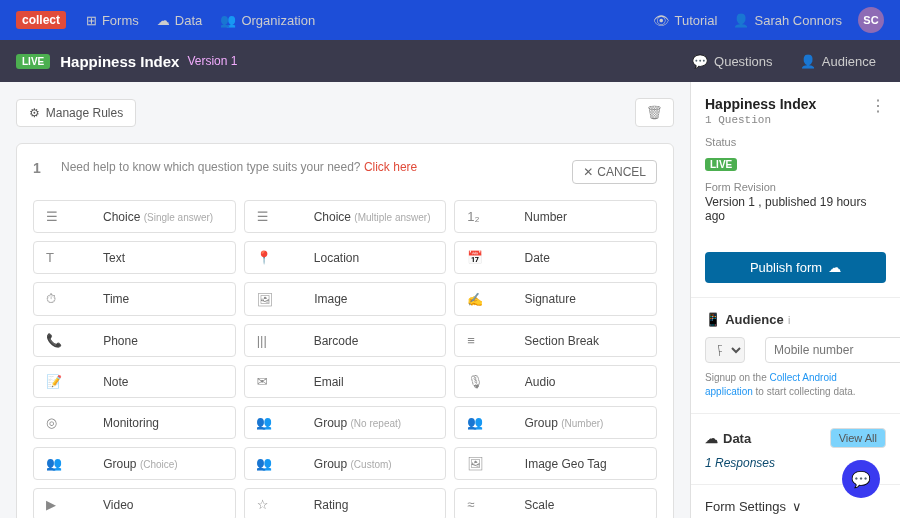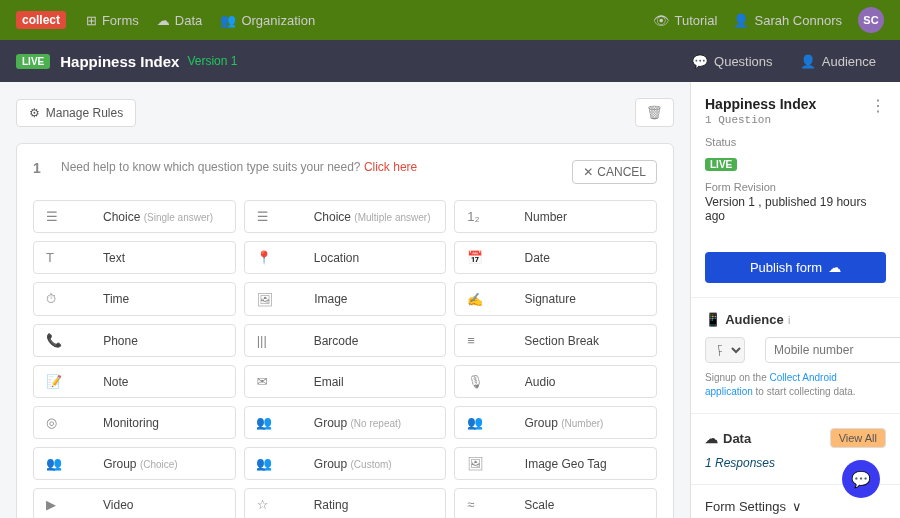--- a/index.html
+++ b/index.html
@@ -1,32 +1,32 @@
 <!DOCTYPE html>
 <html><head>
   <meta charset="utf-8">
   <style>
     * { box-sizing: border-box; margin: 0; padding: 0; }
     body { font-family: -apple-system, BlinkMacSystemFont, 'Segoe UI', sans-serif; background: #f0f2f5; font-size: 13px; color: #333; }
 
     
-    .top-nav { background: #4d7c0f; display: flex; align-items: center; padding: 0 16px; height: 40px; gap: 20px; }
+    .top-nav { background: #1d4ed8; display: flex; align-items: center; padding: 0 16px; height: 40px; gap: 20px; }
     .logo { display: flex; align-items: center; gap: 6px; }
     .logo-box { background: #e04b3a; color: white; font-weight: bold; font-size: 12px; padding: 2px 6px; border-radius: 3px; }
     .nav-items { display: flex; gap: 18px; }
     .nav-item { color: #ccc; display: flex; align-items: center; gap: 5px; cursor: pointer; font-size: 13px; }
     .nav-right { margin-left: auto; display: flex; align-items: center; gap: 16px; }
     .nav-right-item { color: #ccc; display: flex; align-items: center; gap: 5px; cursor: pointer; font-size: 13px; }
     .avatar { background: #8e6bb5; color: white; border-radius: 50%; width: 26px; height: 26px; display: flex; align-items: center; justify-content: center; font-size: 11px; font-weight: bold; }
 
     
     .sub-nav { background: #3a3a4d; display: flex; align-items: center; padding: 0 16px; height: 42px; }
     .live-badge { background: #4caf50; color: white; font-size: 10px; font-weight: bold; padding: 2px 6px; border-radius: 3px; margin-right: 10px; }
     .form-title { color: white; font-size: 15px; font-weight: 600; margin-right: 8px; }
-    .version-label { color: #22c55e; font-size: 12px; }
+    .version-label { color: #f0abfc; font-size: 12px; }
     .sub-nav-right { margin-left: auto; display: flex; align-items: center; gap: 12px; }
     .sub-nav-btn { color: #ccc; display: flex; align-items: center; gap: 5px; cursor: pointer; font-size: 13px; padding: 4px 8px; border-radius: 4px; }
 
     
     .main-layout { display: flex; height: calc(518px - 82px); }
 
     
     .left-panel { flex: 1; background: #f5f6f8; overflow-y: auto; padding: 16px; }
 
     
@@ -57,37 +57,37 @@
     .sidebar-subtitle { font-size: 11px; color: #888; font-family: Liberation Mono, monospace; }
     .more-btn { float: right; background: none; border: none; cursor: pointer; color: #888; font-size: 16px; }
 
     .status-row { display: flex; align-items: flex-start; gap: 6px; margin-bottom: 8px; }
     .status-label { font-size: 11px; color: #888; font-weight: 500; }
     .status-live { background: #4caf50; color: white; font-size: 10px; font-weight: bold; padding: 1px 5px; border-radius: 3px; }
 
     .revision-label { font-size: 11px; color: #888; font-weight: 500; margin-bottom: 2px; }
     .revision-value { font-size: 12px; color: #333; margin-bottom: 10px; }
 
-    .publish-btn { background: #1d4ed8; color: white; border: none; border-radius: 4px; padding: 8px; width: 100%; cursor: pointer; display: flex; align-items: center; justify-content: center; gap: 6px; font-size: 13px; font-weight: 500; margin-top: 29px; }
+    .publish-btn { background: #0369a1; color: white; border: none; border-radius: 4px; padding: 8px; width: 100%; cursor: pointer; display: flex; align-items: center; justify-content: center; gap: 6px; font-size: 13px; font-weight: 500; margin-top: 29px; }
 
     .audience-header { display: flex; align-items: center; gap: 4px; margin-bottom: 10px; }
     .audience-title { font-size: 13px; font-weight: 600; color: #333; }
     .info-icon { color: #aaa; font-size: 11px; cursor: pointer; }
 
     .phone-input-row { display: flex; gap: 20px; margin-bottom: 8px; }
     .country-select { background: #f5f5f5; border: 1px solid #ddd; border-radius: 4px; padding: 4px 6px; font-size: 12px; color: #555; width: 40px; }
     .phone-input { flex: 1; border: 1px solid #ddd; border-radius: 4px; padding: 4px 8px; font-size: 12px; color: #aaa; }
 
     .audience-note { font-size: 10px; color: #888; line-height: 1.4; }
     .audience-note a { color: #2196f3; text-decoration: none; }
 
     .data-header { display: flex; align-items: center; justify-content: space-between; margin-bottom: 8px; }
     .data-title { font-size: 13px; font-weight: 600; color: #333; display: flex; align-items: center; gap: 5px; }
     .data-value { font-size: 12px; color: #0c4a6e; font-style: italic; }
-    .view-all-btn { border: 1px solid #ddd; background: #fdba74; border-radius: 4px; padding: 3px 8px; font-size: 11px; cursor: pointer; color: #555; }
+    .view-all-btn { border: 1px solid #ddd; background: #7dd3fc; border-radius: 4px; padding: 3px 8px; font-size: 11px; cursor: pointer; color: #555; }
 
     .form-settings-btn { display: flex; gap: 6px; font-size: 13px; color: #333; font-weight: 500; cursor: pointer; padding: 14px; }
 
     
     .chat-bubble { position: fixed; bottom: 20px; right: 20px; background: #3a3af0; color: white; border-radius: 50%; width: 38px; height: 38px; display: flex; align-items: center; justify-content: center; cursor: pointer; font-size: 16px; z-index: 100; }
 
     
     ::-webkit-scrollbar { width: 4px; }
     ::-webkit-scrollbar-track { background: #f1f1f1; }
     ::-webkit-scrollbar-thumb { background: #ccc; border-radius: 2px; }

